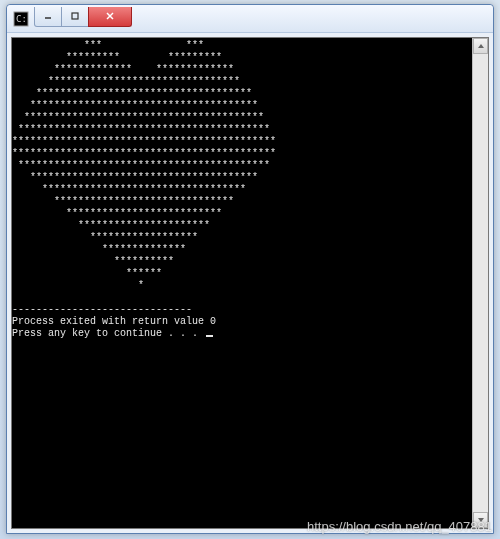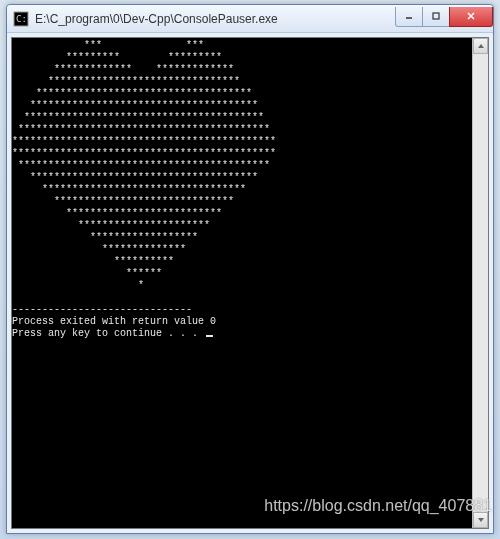--- a/index.html
+++ b/index.html
@@ -68,38 +68,37 @@
     background: #e8e8e8; border-left: 1px solid #bfbfbf;
     display: flex; flex-direction: column;
   }
   .sb-btn {
     height: 16px; background: linear-gradient(#f4f4f4,#d8d8d8);
     border: 1px solid #b0b0b0; display: flex; align-items: center; justify-content: center;
     font-size: 8px; color: #555;
   }
   .sb-track { flex: 1; background: #e8e8e8; }
   .watermark {
-    position: absolute; right: 8px; bottom: 24px;
-    font-size: 16px; color: rgba(255,255,255,.75);
+    position: absolute; right: 8px; bottom: 5px;
+    font-size: 13px; color: rgba(255,255,255,.75);
     font-family: Arial, sans-serif;
     text-shadow: 0 0 2px rgba(0,0,0,.5);
   }
 </style>
 </head>
 <body>
 
 <div class="window">
   <div class="titlebar">
     <span class="app-icon">
       <svg viewBox="0 0 16 16" width="16" height="16">
         <rect x="1" y="1" width="14" height="14" fill="#000" stroke="#999"></rect>
         <text x="3" y="11" font-size="9" fill="#ccc" font-family="monospace">C:</text>
       </svg>
     </span>
-    <span class="title-text">E:\C_program\0\Dev-Cpp\ConsolePauser.exe</span>
     <div class="win-buttons">
       <div class="win-btn min">
         <svg width="10" height="10" viewBox="0 0 10 10">
             <line x1="2" y1="7" x2="8" y2="7" stroke="#333" stroke-width="1.5"></line>
           </svg>
       </div>
       <div class="win-btn max">
         <svg width="10" height="10" viewBox="0 0 10 10">
             <rect x="2" y="2" width="6" height="6" fill="none" stroke="#333" stroke-width="1.2"></rect>
           </svg>

